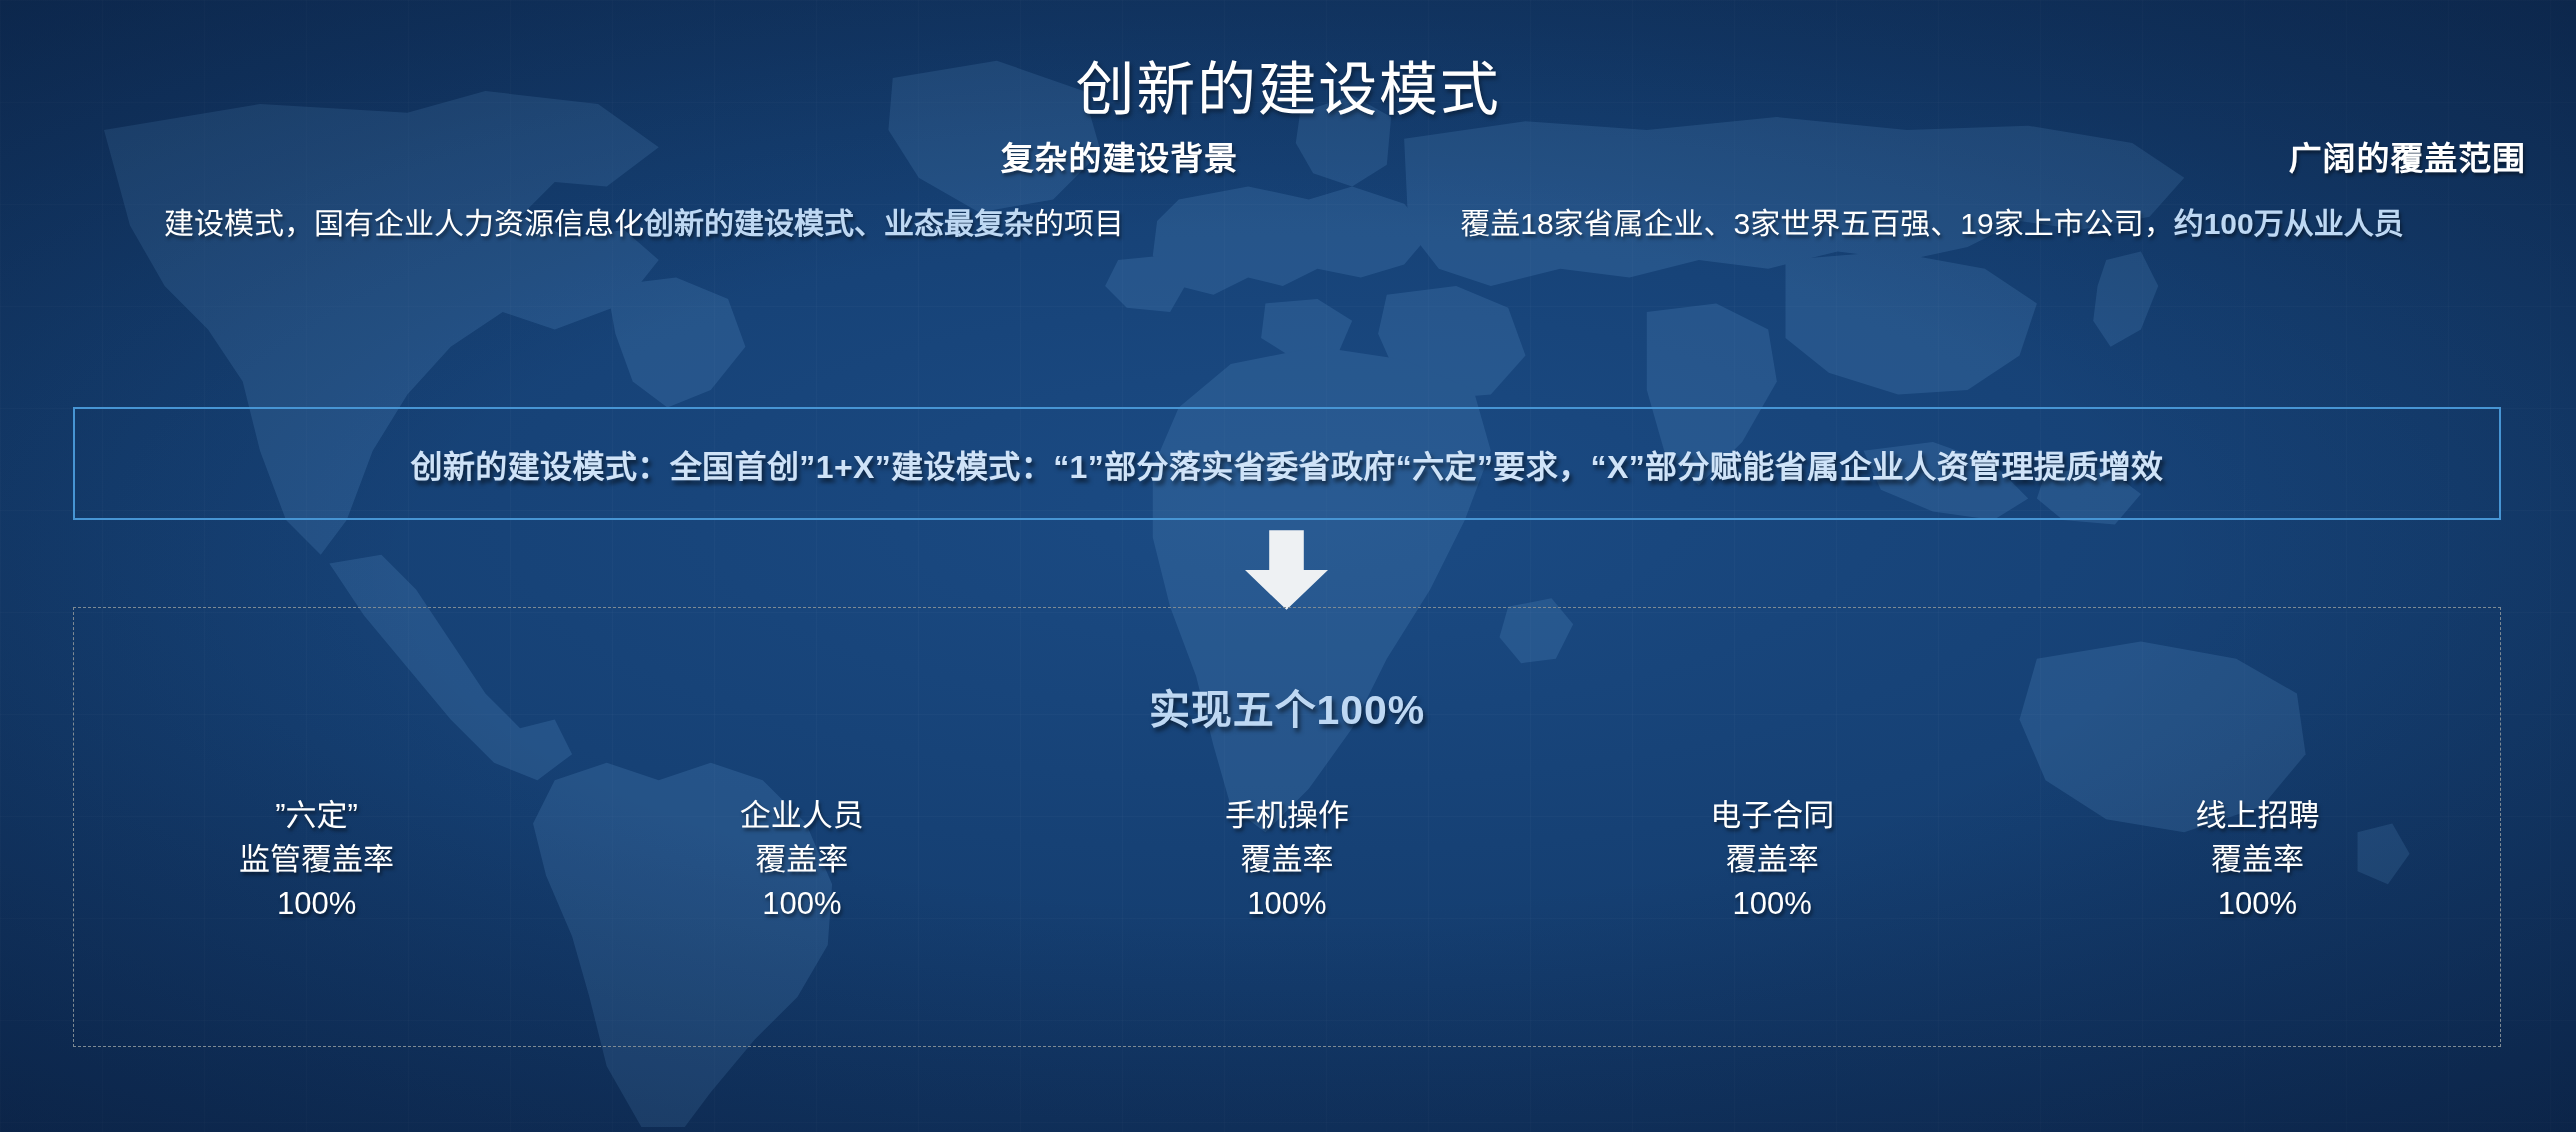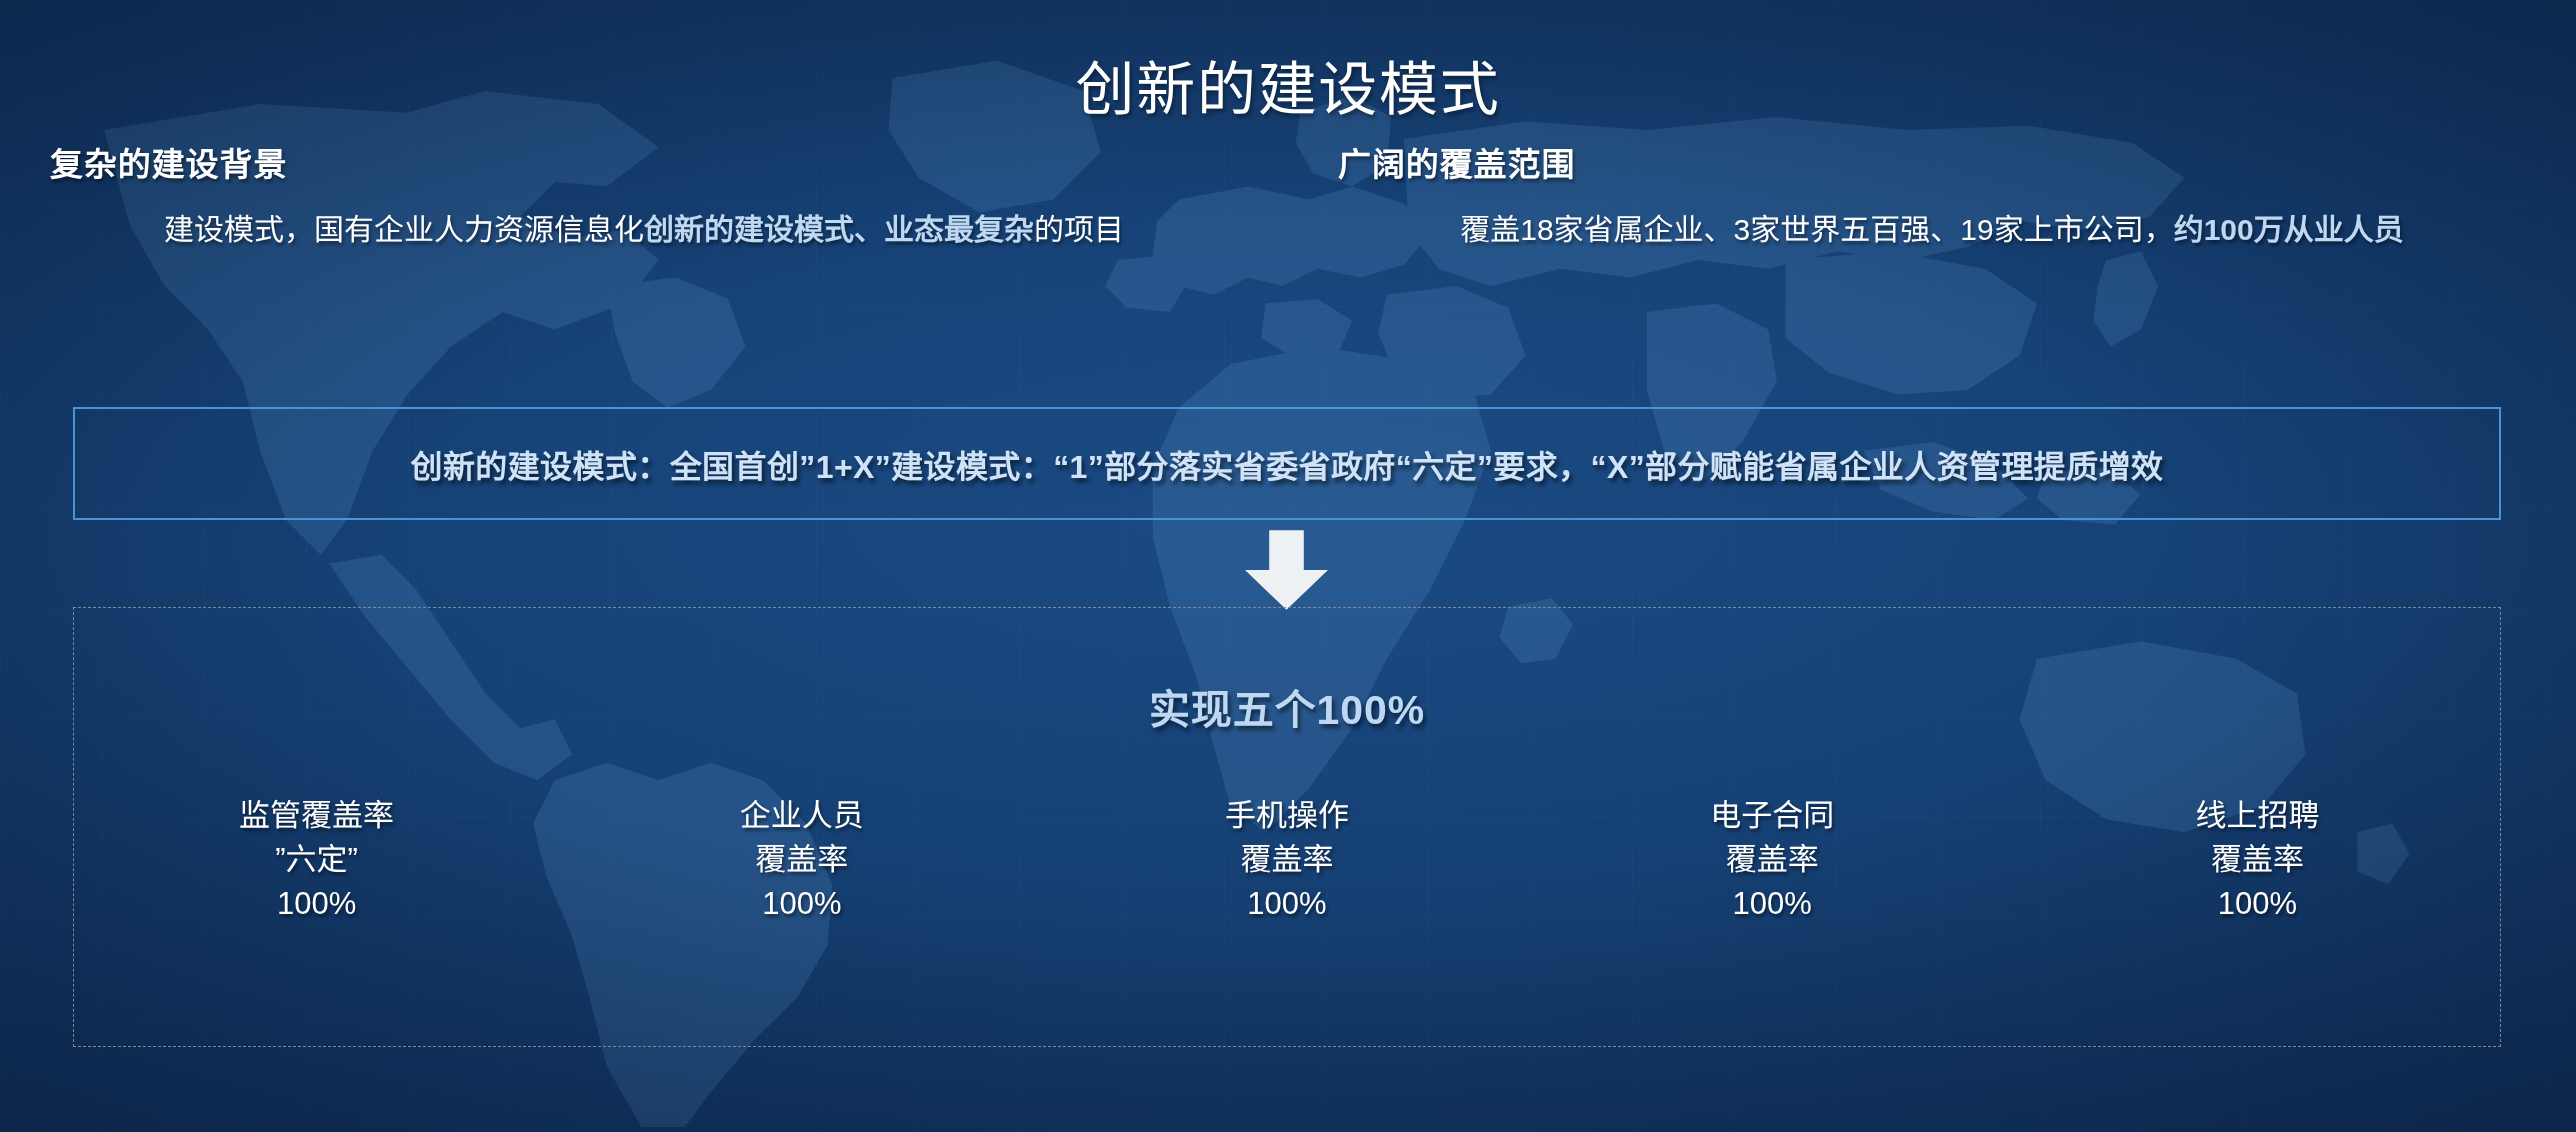--- a/index.html
+++ b/index.html
@@ -67,27 +67,27 @@
 
   
   .columns {
     position: absolute;
     top: 132px;
     left: 0; right: 0;
     display: flex;
   }
   .col { width: 50%; padding: 0 50px; }
   .col-heading {
-    text-align: left;
+    text-align: right;
     color: #ffffff;
     font-size: 33px;
     font-weight: bold;
     letter-spacing: 0.9px;
     text-shadow: 1.7px 2.6px 3.5px rgba(0,0,0,0.45);
-    margin: 12px 0 24px 0;
+    margin: 6px 0 24px 0;
     line-height: 1.25;
   }
   .col-body {
     text-align: center;
     color: #ffffff;
     font-size: 30px;
     line-height: 1.42;
     text-shadow: 1.7px 2.6px 3.5px rgba(0,0,0,0.45);
   }
   .col-body .hl {
@@ -237,22 +237,22 @@
         <polygon points="28,0 68,0 68,46 96,46 48,92 0,46 28,46" fill="#eef1f3"></polygon>
       </svg>
     </div>
 
     <div class="results-panel">
       <div class="results-title">实现五个100%</div>
 
       <div class="metrics">
 
         <div class="metric">
+          <span>”六定”</span>
           <span>监管覆盖率</span>
-          <span>”六定”</span>
           <span>100%</span>
         </div>
 
         <div class="metric">
           <span>企业人员</span>
           <span>覆盖率</span>
           <span>100%</span>
         </div>
 
         <div class="metric">

